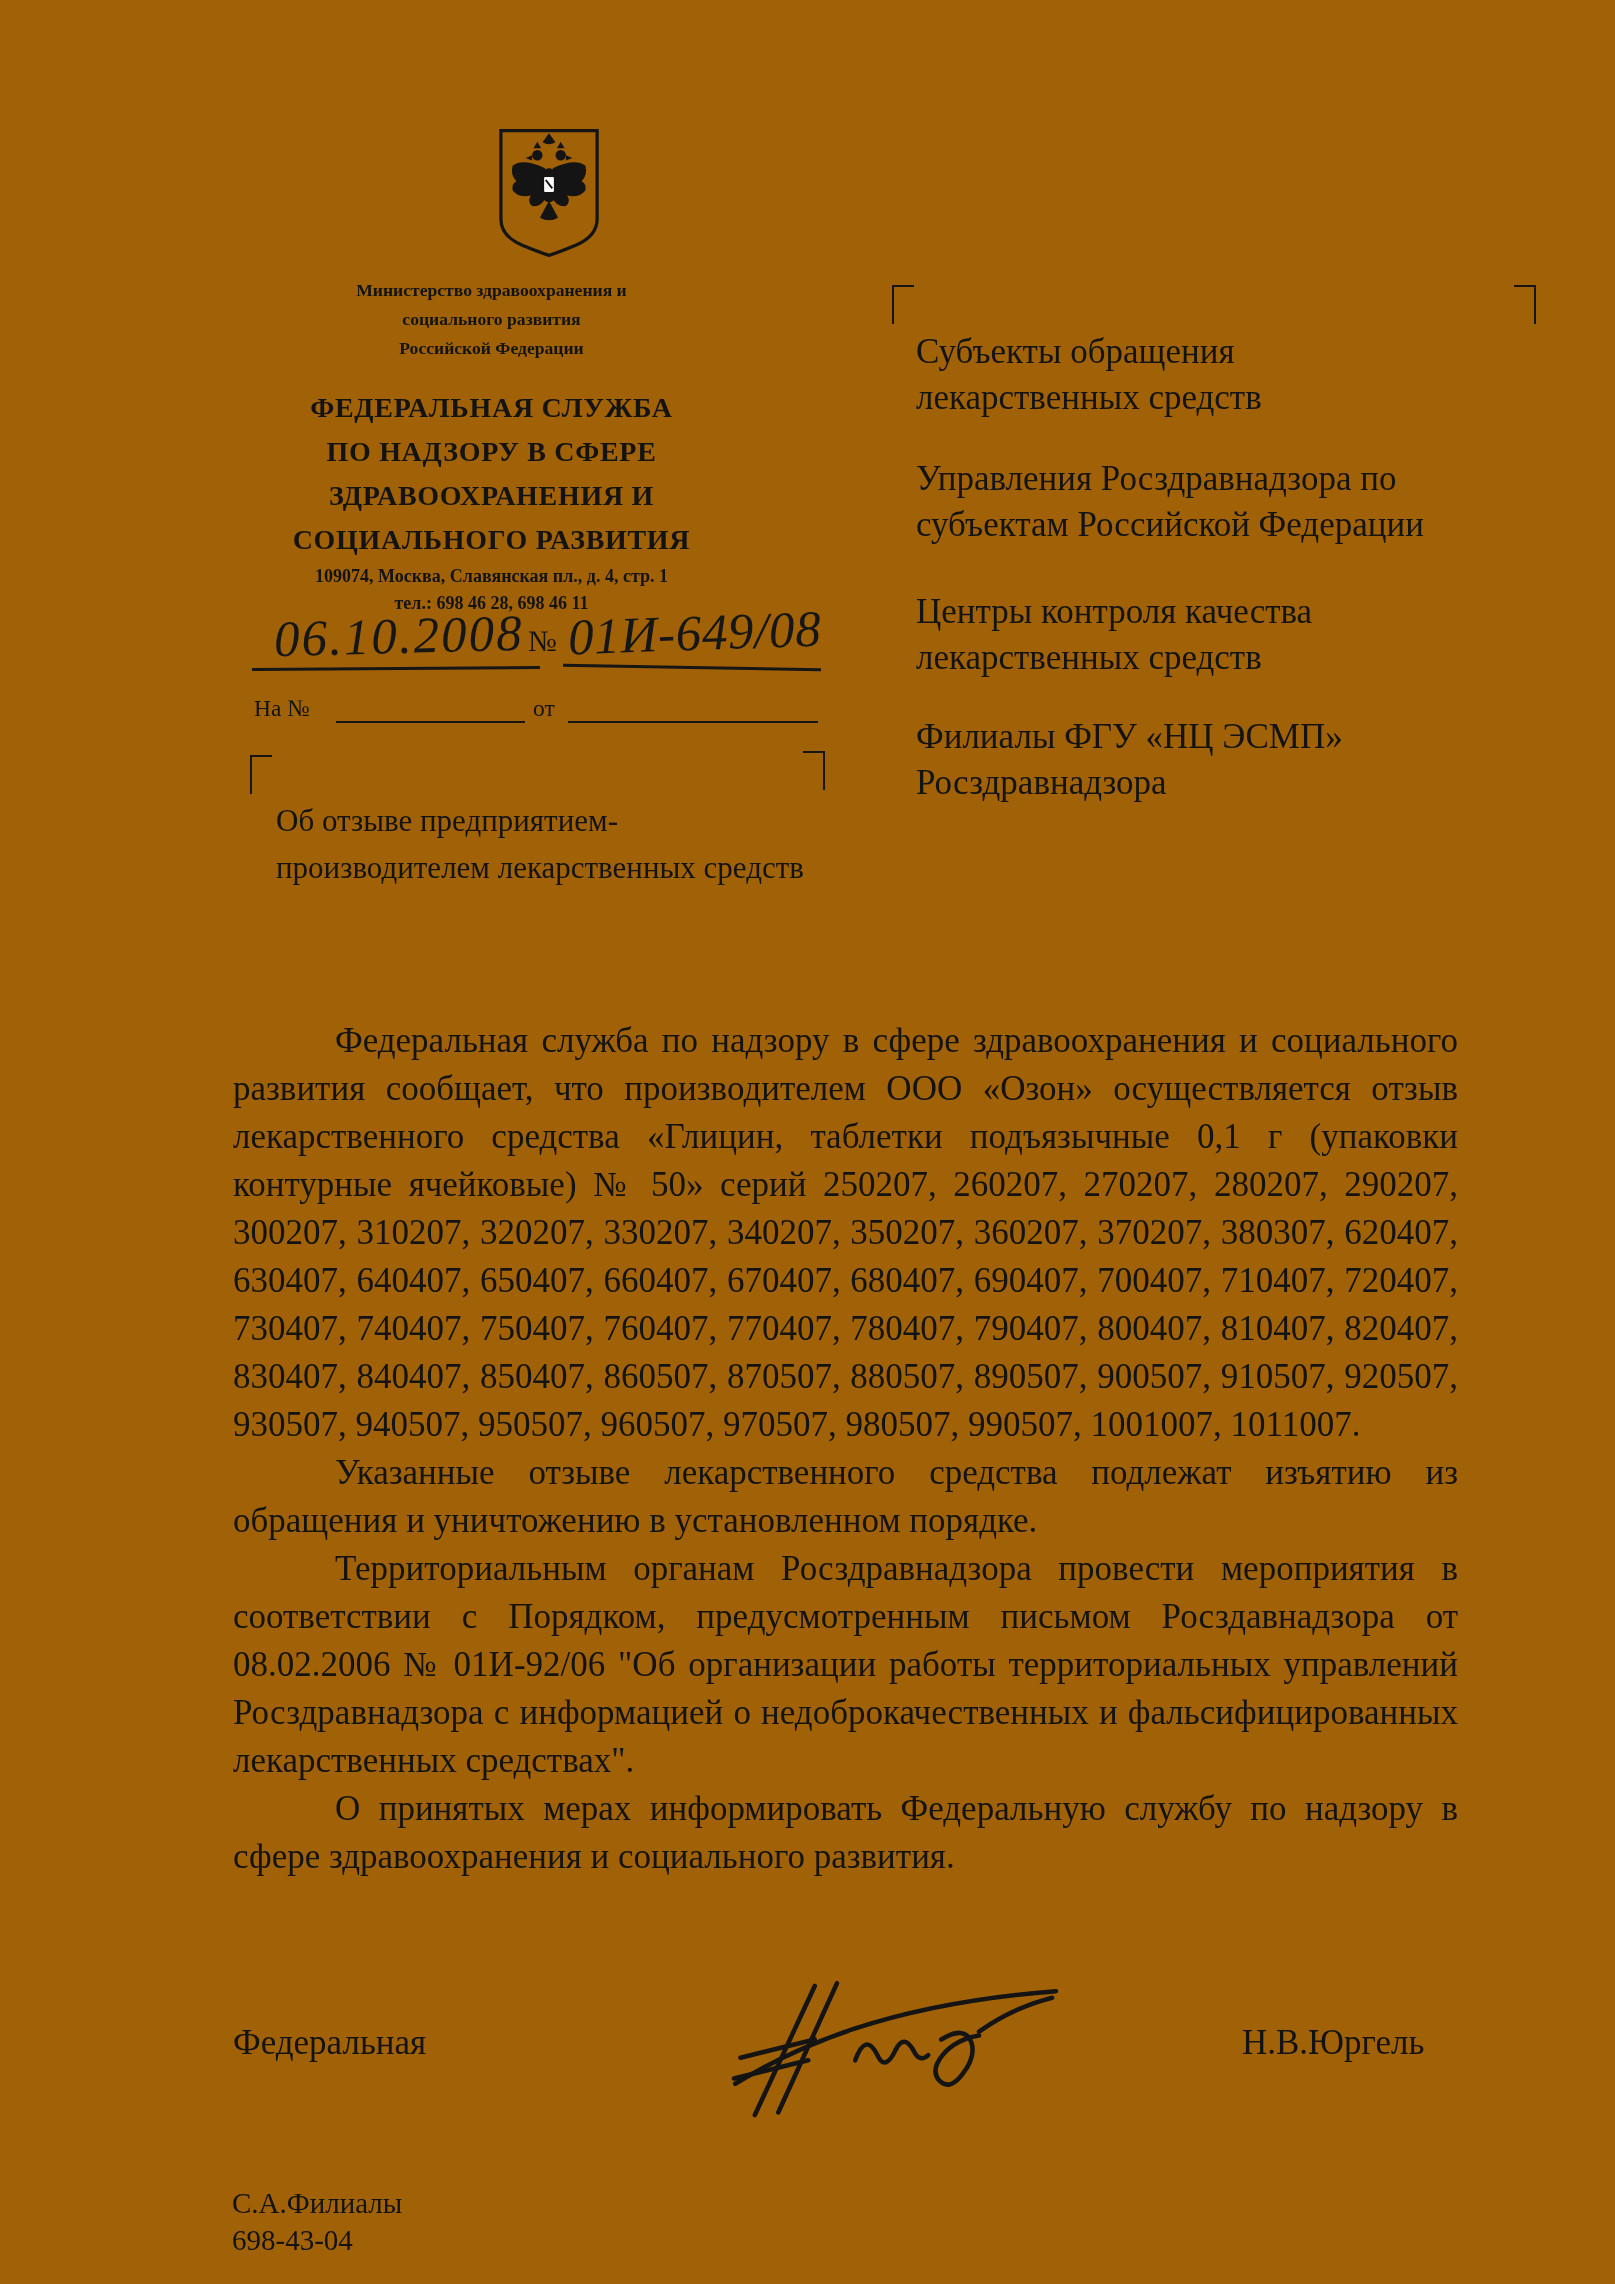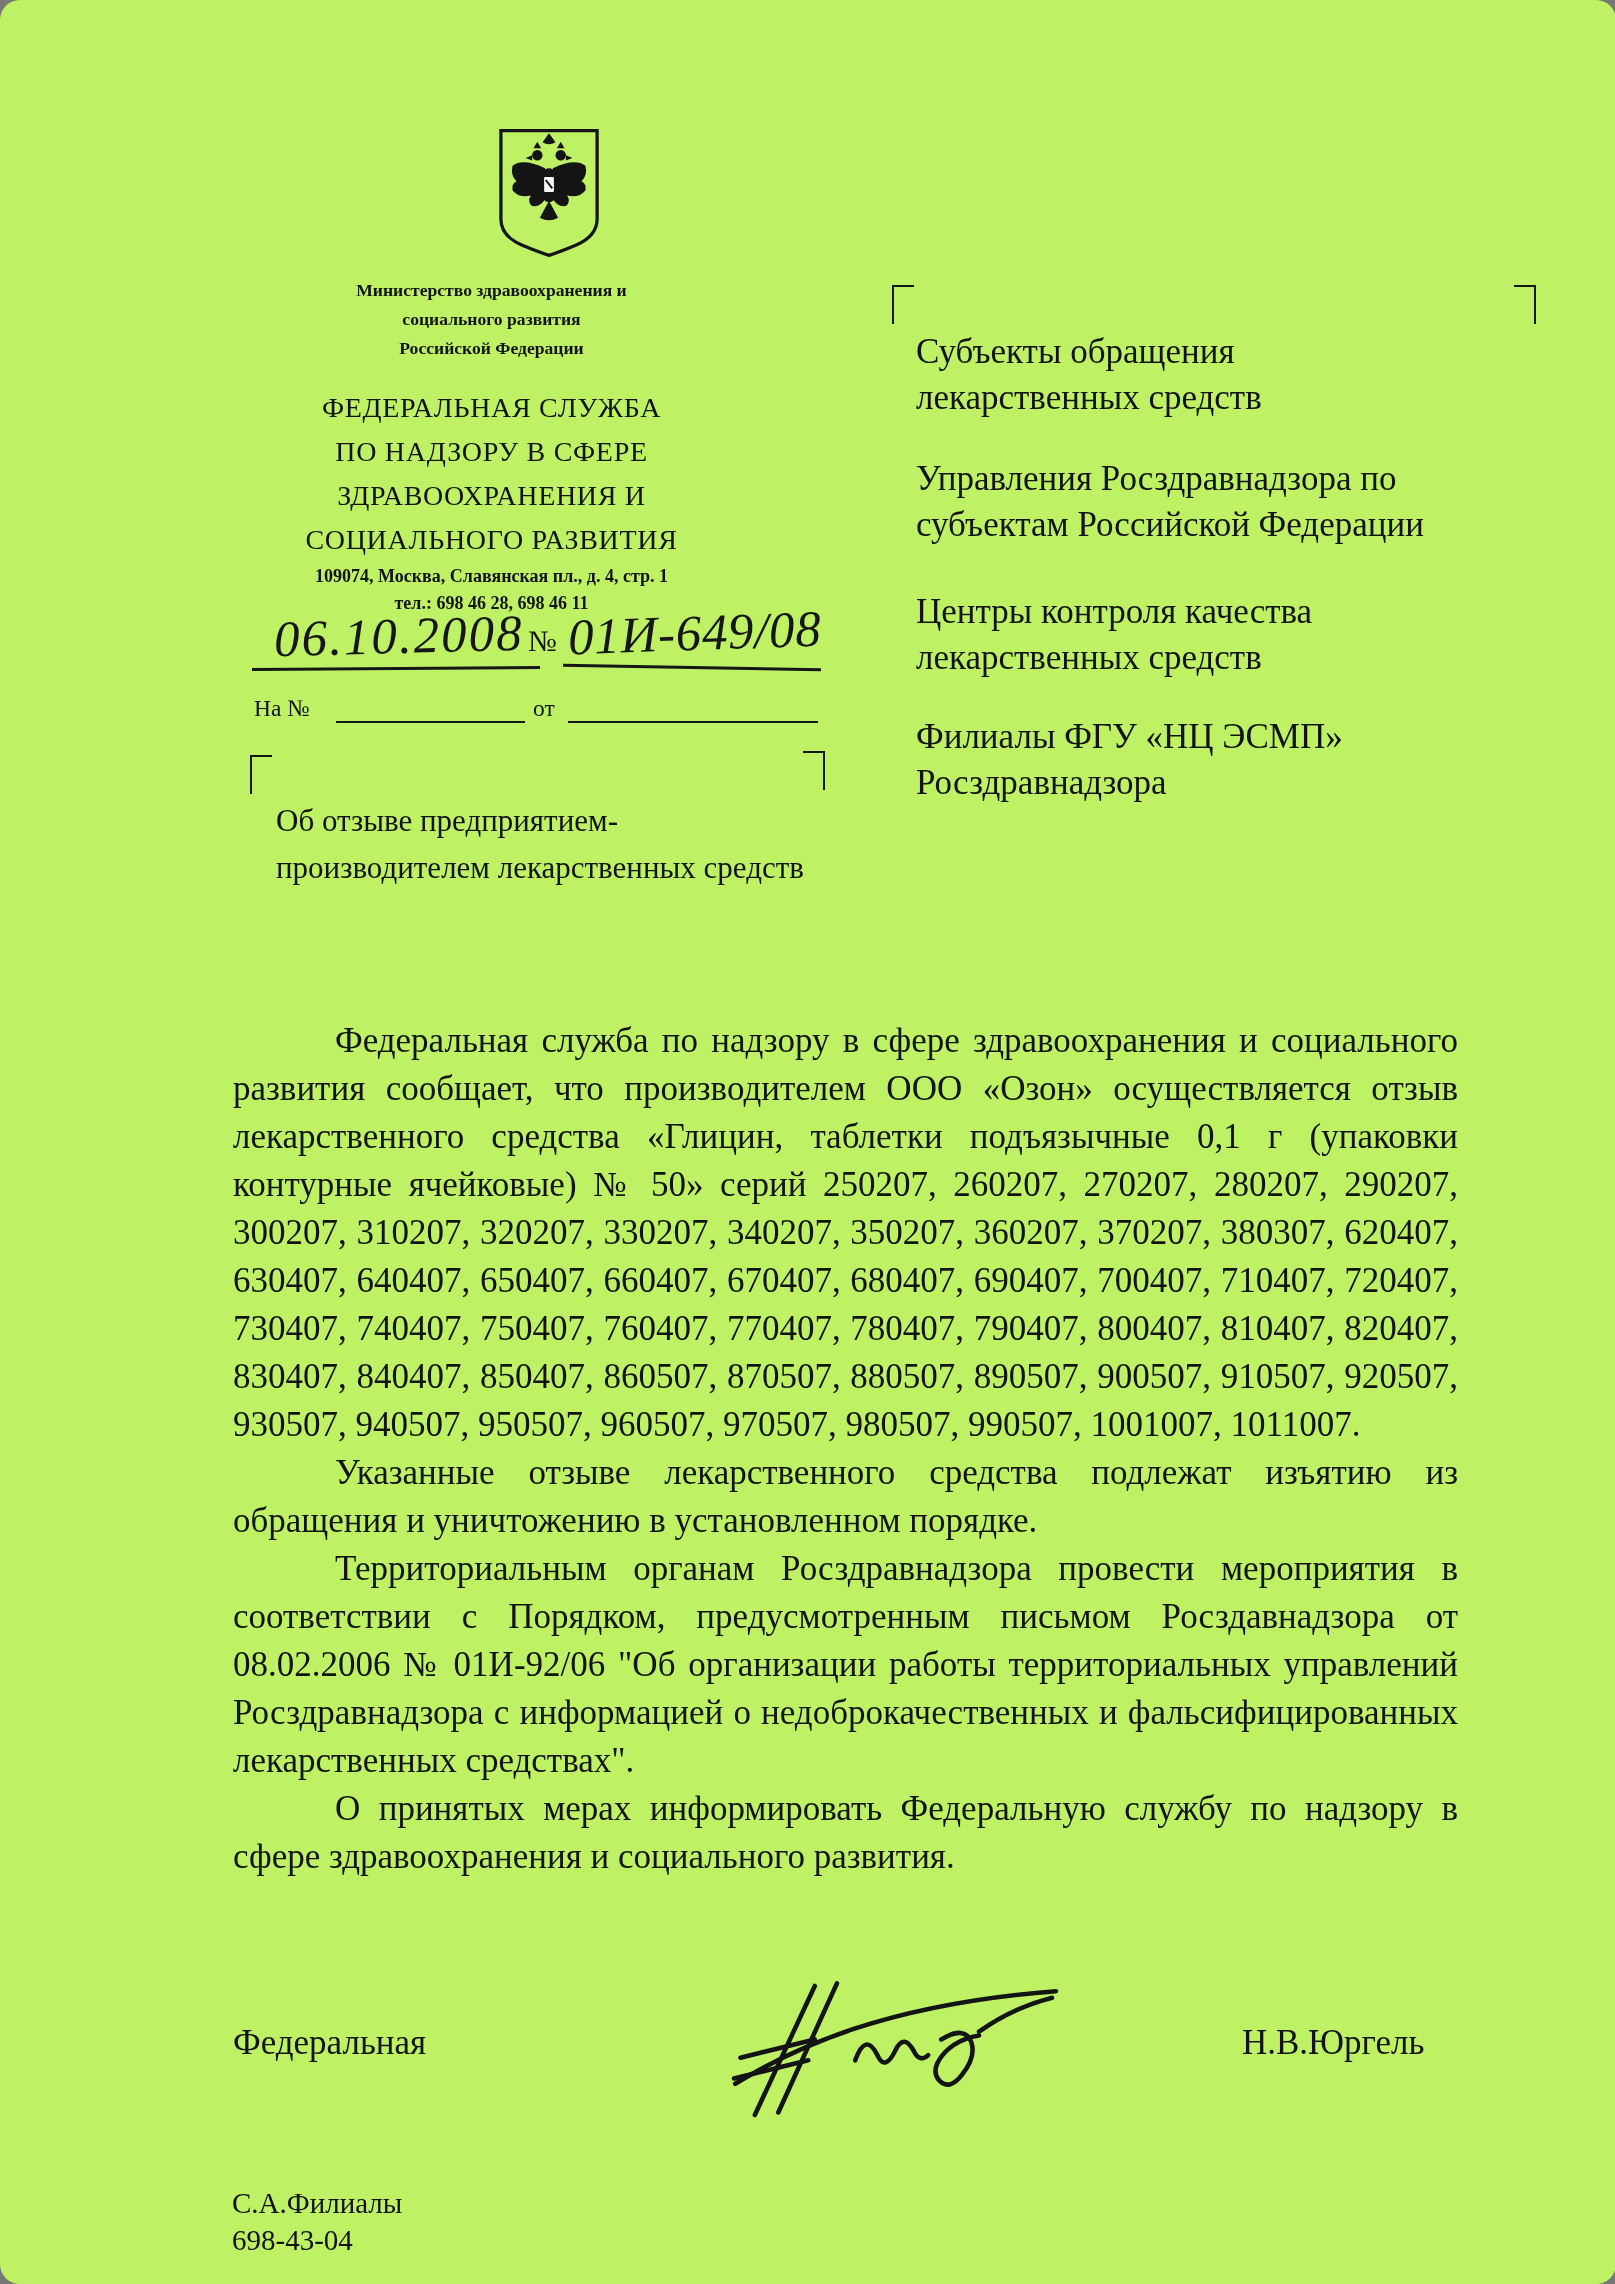--- a/index.html
+++ b/index.html
@@ -1,30 +1,29 @@
 <!DOCTYPE html>
 <html style="font-size:10.4px"><head>
 <meta charset="utf-8">
 <style>
   html,body{margin:0;padding:0;background:#777;}
   .page{
     position:relative;
     width:1616px;height:2284px;
-    background:#bef264;
+    background:#a16207;
     font-family:"Liberation Serif","DejaVu Serif",serif;
     color:#131313;
     overflow:hidden;
-    border-radius:20px;
   }
   .abs{position:absolute;}
 
   .emblem{left:497px;top:128px;width:104px;height:130px;}
 
   .ministry{left:231px;top:276px;width:521px;font-size:17.6px;line-height:29px;font-weight:bold;text-align:center;}
-  .service{left:231px;top:386px;width:521px;font-size:28px;line-height:44px;font-weight:normal;text-align:center;letter-spacing:0.7px;}
+  .service{left:231px;top:386px;width:521px;font-size:28px;line-height:44px;font-weight:bold;text-align:center;letter-spacing:0.7px;}
   .address{left:231px;top:563px;width:521px;font-size:18px;line-height:27px;font-weight:bold;text-align:center;}
 
   .hw{font-style:italic;font-size:51px;line-height:51px;white-space:nowrap;color:#161616;}
   .hw-date{left:274px;top:611px;transform:rotate(-1.5deg);letter-spacing:2px;}
   .hw-number{left:568px;top:608px;transform:rotate(-2deg);letter-spacing:0.7px;}
   .num-sign{left:528px;top:624px;font-size:30px;}
   .hw-line{height:0;border-top:3.3px solid #161616;}
   .hw-line-1{left:252px;top:667px;width:288px;transform:rotate(-0.4deg);}
   .hw-line-2{left:563px;top:666px;width:258px;transform:rotate(1deg);}
 

